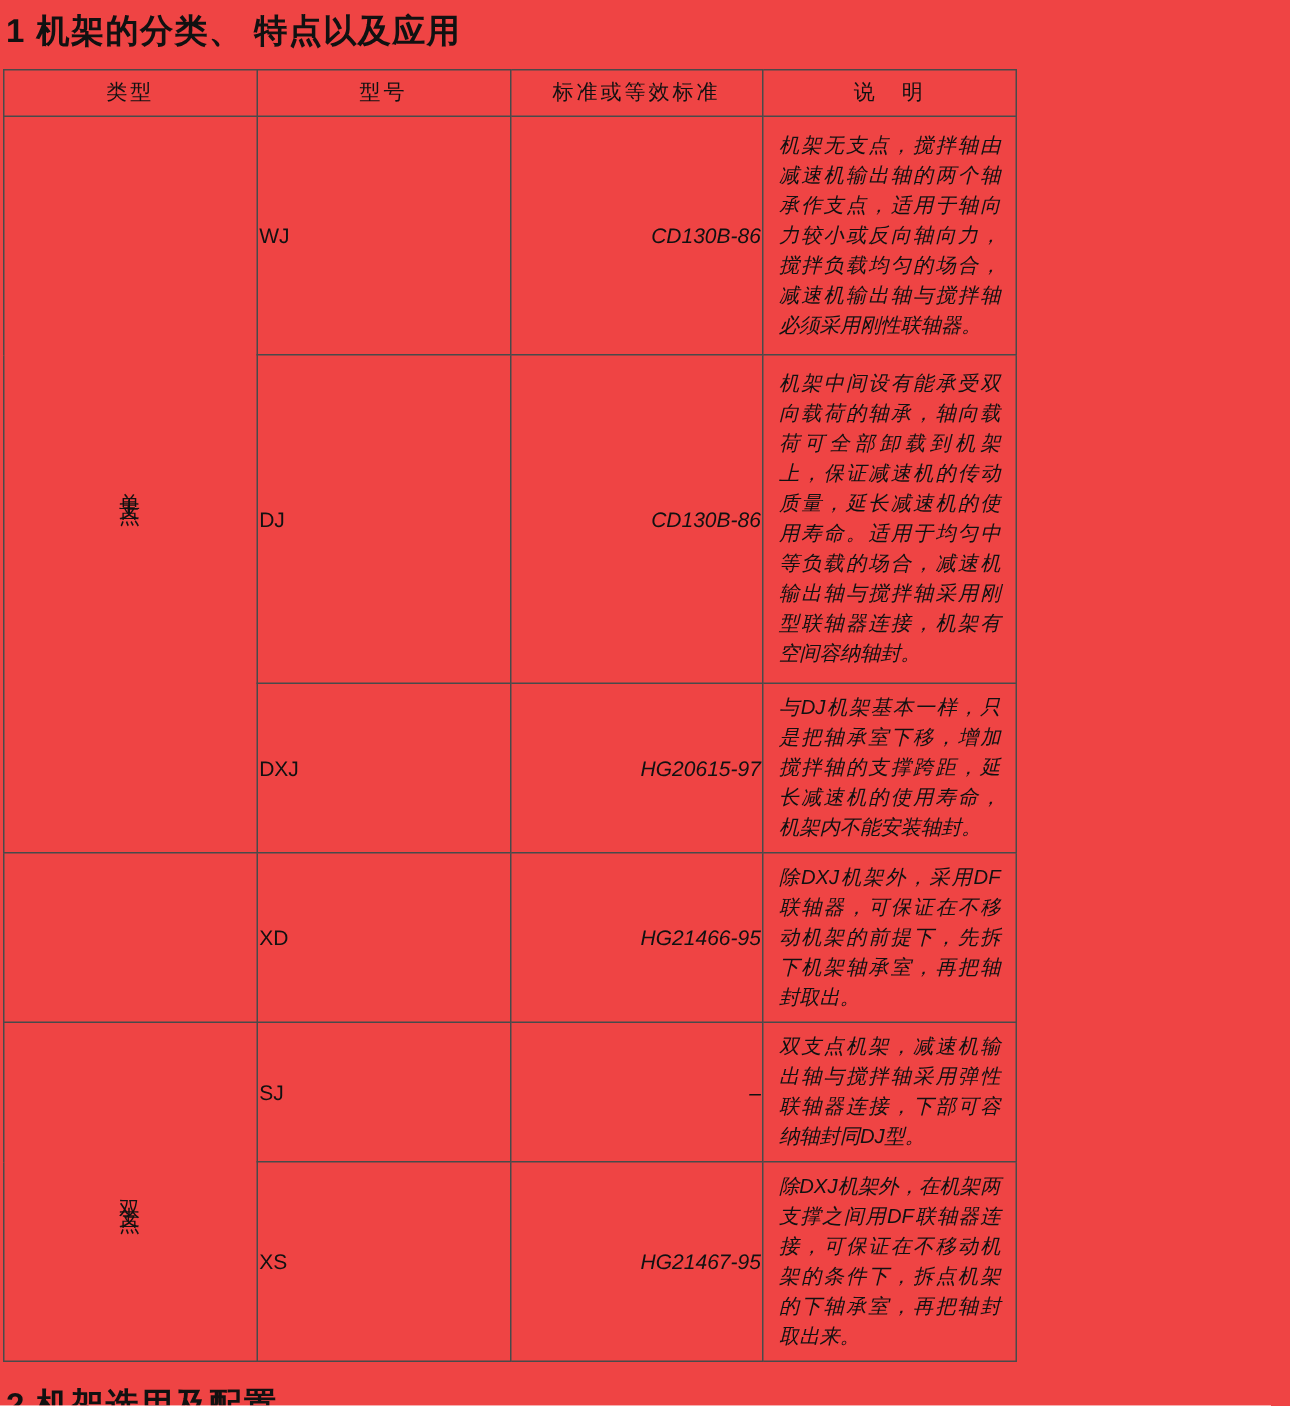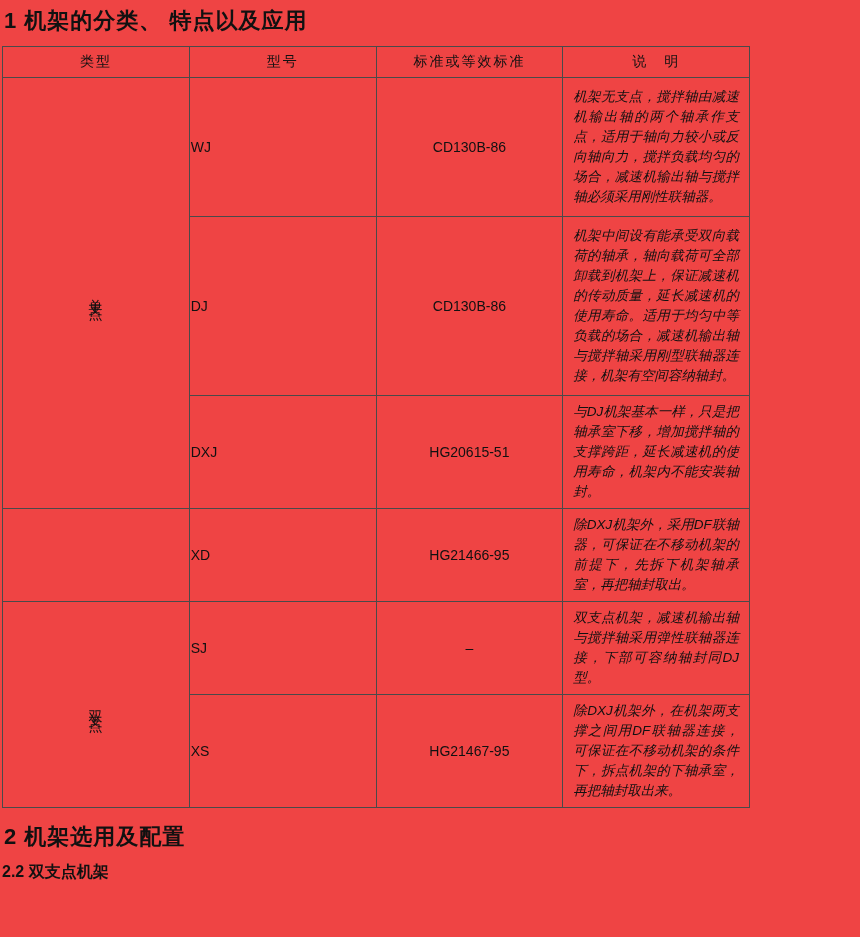--- a/index.html
+++ b/index.html
@@ -2,28 +2,28 @@
 <html><head>
 <meta charset="utf-8">
 <style>
   html,body{margin:0;padding:0;background:#fff;color:#111;
     font-family:"Liberation Sans","DejaVu Sans",sans-serif;}
   .page{width:860px;height:937px;position:relative;overflow:hidden;background:#ef4444;}
   h1.sec{font-size:22px;font-weight:bold;margin:6px 4px 10px 4px;letter-spacing:1px;}
   h2.sub{font-size:16px;font-weight:bold;margin:8px 4px 4px 2px;}
   p.body{font-size:16.5px;line-height:23px;margin:2px 3px 6px 3px;text-indent:2em;
     text-align:justify;letter-spacing:0.2px;}
-  table.spec{border-collapse:collapse;margin:0 2px;width:748px;table-layout:fixed;}
+  table.spec{border-collapse:collapse;margin:0 2px;width:676px;table-layout:fixed;}
   table.spec th,table.spec td{border:1px solid #4a4a4a;font-weight:normal;}
   table.spec th{font-size:14px;padding:6px 2px;letter-spacing:2px;}
   td.c-type{width:84px;text-align:center;font-size:14px;letter-spacing:2px;}
   td.c-type .vert{writing-mode:vertical-lr;text-orientation:upright;margin:0 auto;
     letter-spacing:4px;}
   td.c-model{width:88px;text-align:left;font-size:14px;}
-  td.c-std{width:114px;text-align:center;font-size:14px;}
+  td.c-std{width:114px;text-align:right;font-size:14px;font-style:italic;}
   td.c-desc{font-size:13.5px;line-height:20px;padding:6px 10px;text-align:justify;font-style:italic;}
   .r-wj td.c-desc,.r-dj td.c-desc{padding-top:9px;padding-bottom:9px;}
   .r1{height:60px}.r2{height:62px}.r3{height:42px}.r4{height:42px}.r5{height:30px}.r6{height:44px}
 </style>
 </head>
 <body>
 <div class="page">
 
   <h1 class="sec">1 机架的分类、 特点以及应用</h1>
 
@@ -43,21 +43,21 @@
       <td class="c-std">CD130B-86</td>
       <td class="c-desc">机架无支点，搅拌轴由减速机输出轴的两个轴承作支点，适用于轴向力较小或反向轴向力，搅拌负载均匀的场合，减速机输出轴与搅拌轴必须采用刚性联轴器。</td>
     </tr>
     <tr class="r2 r-dj">
       <td class="c-model">DJ</td>
       <td class="c-std">CD130B-86</td>
       <td class="c-desc">机架中间设有能承受双向载荷的轴承，轴向载荷可全部卸载到机架上，保证减速机的传动质量，延长减速机的使用寿命。适用于均匀中等负载的场合，减速机输出轴与搅拌轴采用刚型联轴器连接，机架有空间容纳轴封。</td>
     </tr>
     <tr class="r3">
       <td class="c-model">DXJ</td>
-      <td class="c-std">HG20615-51</td>
+      <td class="c-std">HG20615-97</td>
       <td class="c-desc">与DJ机架基本一样，只是把轴承室下移，增加搅拌轴的支撑跨距，延长减速机的使用寿命，机架内不能安装轴封。</td>
     </tr>
     <tr class="r4">
       <td class="c-type"></td>
       <td class="c-model">XD</td>
       <td class="c-std">HG21466-95</td>
       <td class="c-desc">除DXJ机架外，采用DF联轴器，可保证在不移动机架的前提下，先拆下机架轴承室，再把轴封取出。</td>
     </tr>
     <tr class="r5">
       <td class="c-type" rowspan="2">

